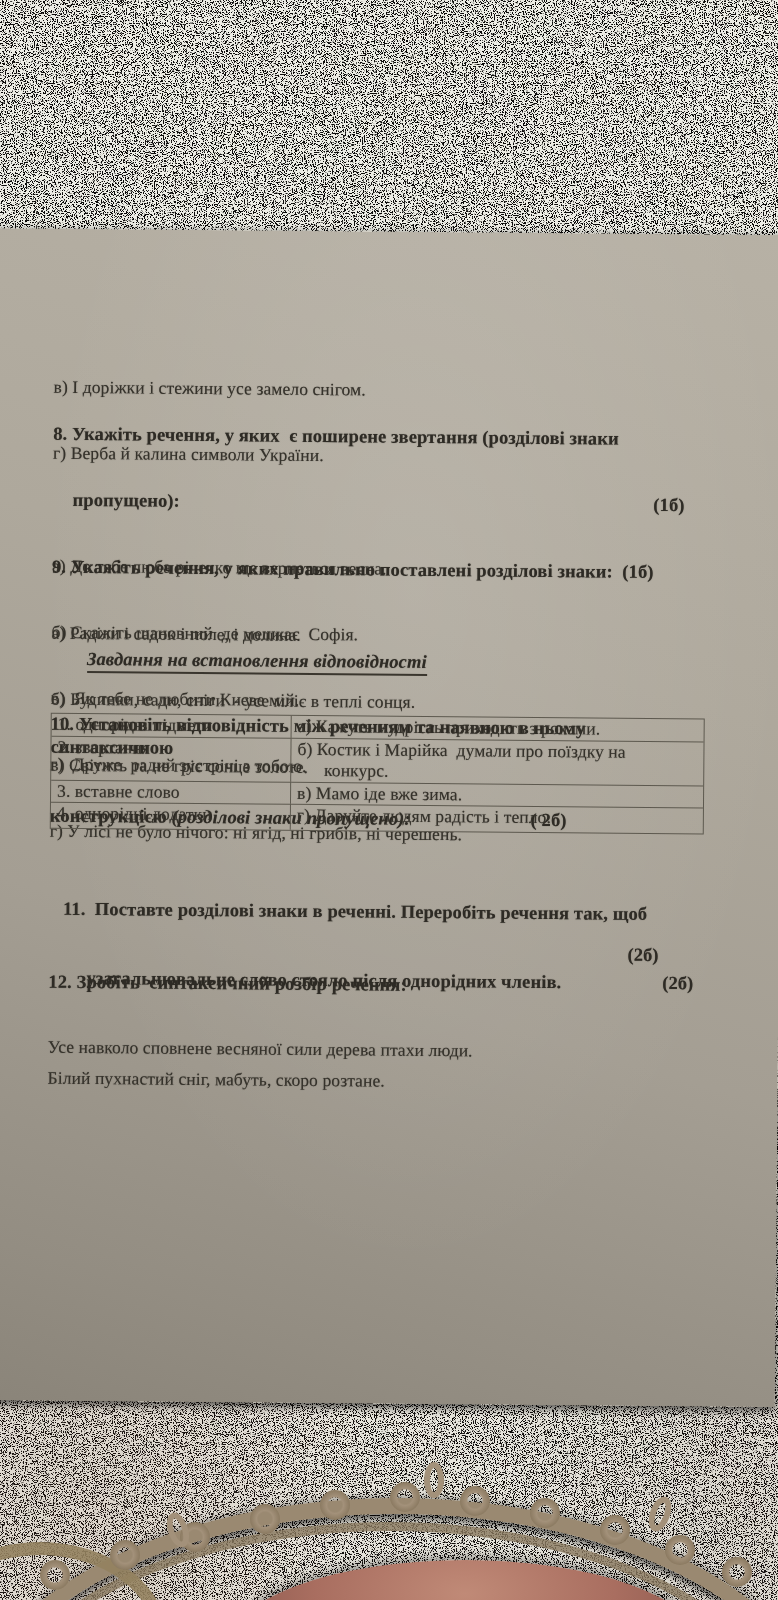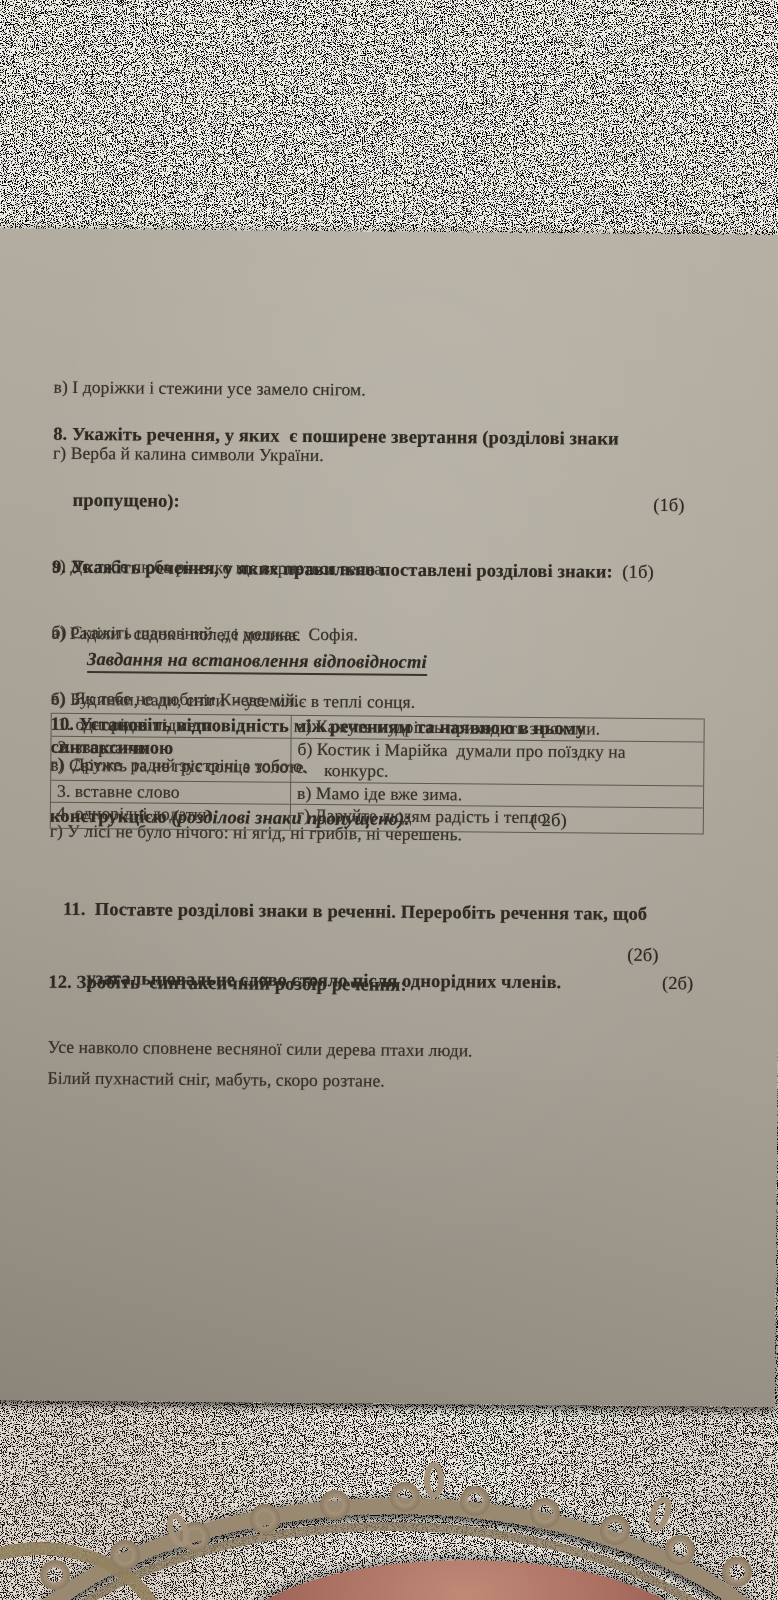--- a/index.html
+++ b/index.html
@@ -36,21 +36,21 @@
   .content{position:absolute;left:30px;top:0;right:0;bottom:0;color:#35322b;
            font-size:17.5px;letter-spacing:.1px;
            text-shadow:0 0 1px rgba(45,41,34,.55);}
   .blk{position:absolute;left:55px;width:660px;line-height:22px;white-space:pre-wrap;}
   .line{white-space:pre-wrap;}
   .bold{font-weight:700;font-size:18.5px;color:#2e2b25;}
   .flexline{display:flex;justify-content:space-between;}
   .ind14{padding-left:14px;}
   .ind20{padding-left:20px;}
   .ind38{padding-left:38px;}
-  .pts{font-weight:400;font-size:18.5px;color:#2e2b25;}
+  .pts{font-weight:700;font-size:18.5px;color:#2e2b25;}
   .heading-underline{font-weight:700;font-style:italic;font-size:18.5px;color:#2e2b25;
            border-bottom:2.5px solid #3a362e;padding-bottom:1px;display:inline-block;}
   .ital{font-style:italic;}
   
   .match-table{position:absolute;left:55px;top:484px;width:652px;display:grid;
         grid-template-columns:240px 1fr;grid-template-rows:22px 44px 22px 26px;
         border:1.3px solid #5d594f;line-height:21px;}
   .cell{padding:0 6px;overflow:hidden;white-space:pre-wrap;}
   .cl{border-right:1.3px solid #5d594f;}
   .bt{border-top:1.3px solid #5d594f;}

